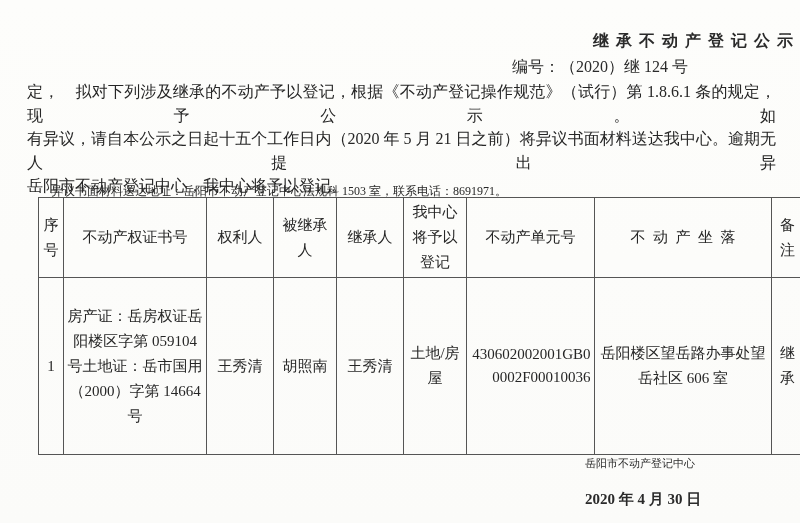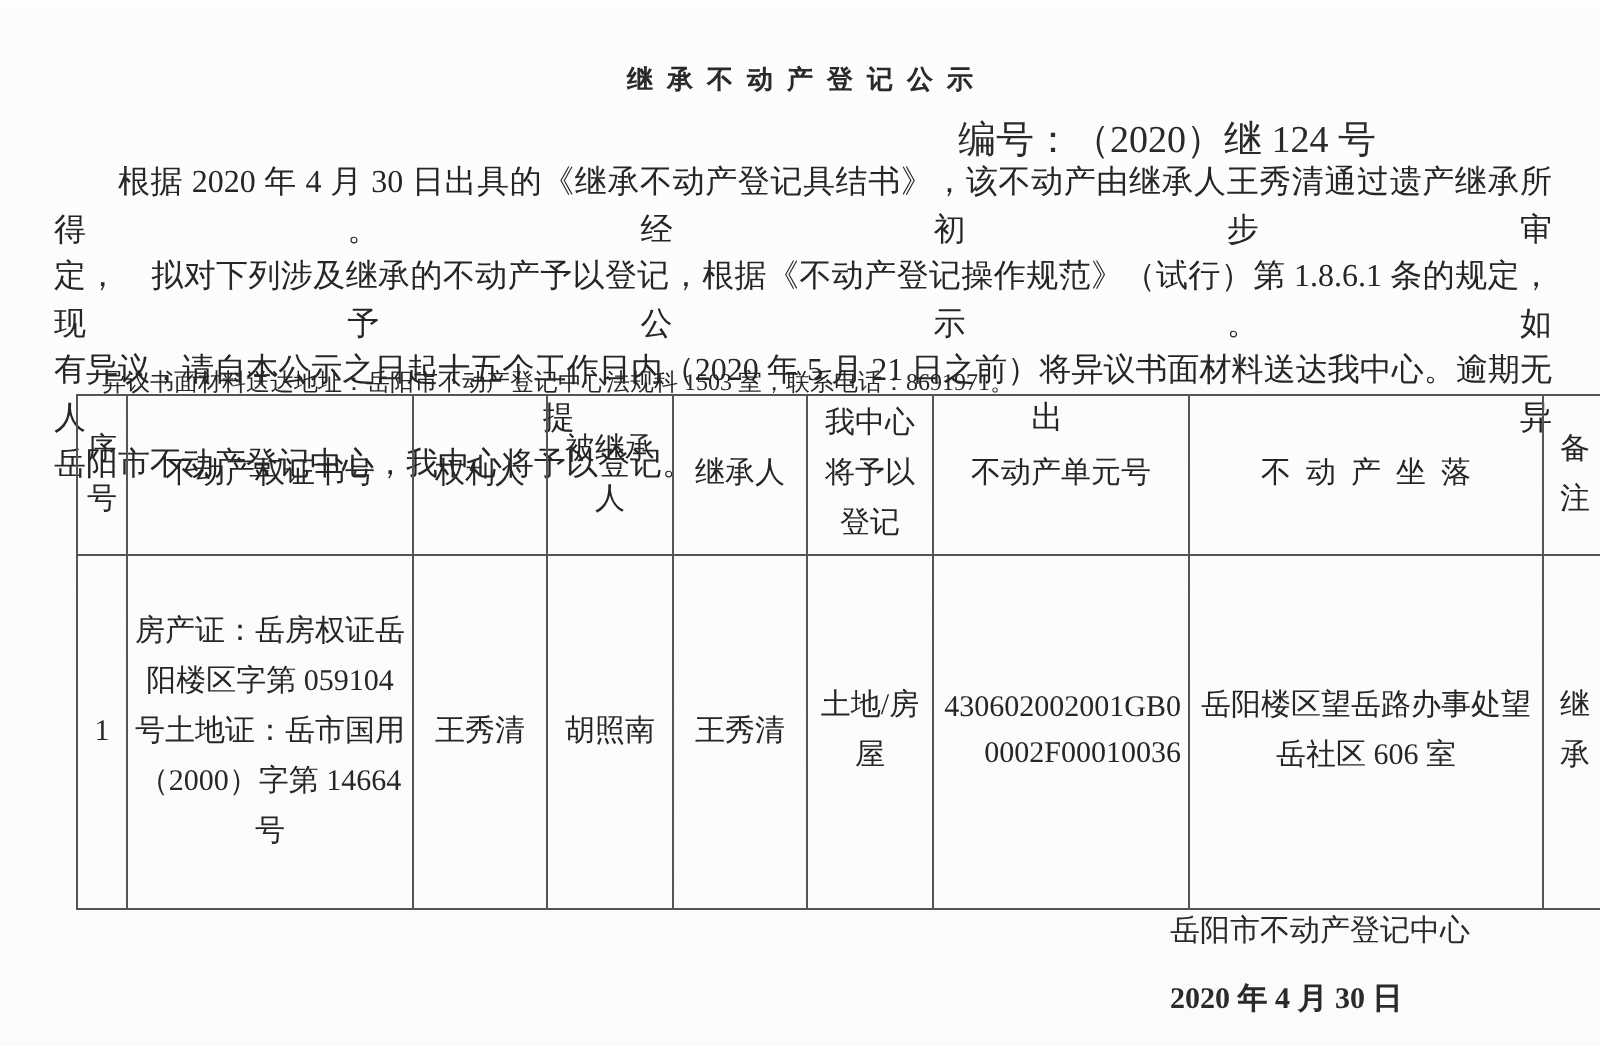--- a/index.html
+++ b/index.html
@@ -6,28 +6,28 @@
   .page{
     position:relative;
     width:800px;height:523px;
     background:linear-gradient(180deg,#fdfdfb 0%,#fbfbf9 100%);
     color:#262626;
     font-family:"Liberation Serif","DejaVu Serif",serif;
     overflow:hidden;
   }
   .title{
     position:absolute;top:31px;left:0;width:100%;
-    text-align:center;
-    font-size:13px;font-weight:700;
+    text-align:right;
+    font-size:16px;font-weight:700;
     letter-spacing:7px;text-indent:7px;
     color:#2a2a2a;
   }
   .doc-no{
     position:absolute;top:57px;right:112px;
-    font-size:19px;
+    font-size:16px;
     color:#2a2a2a;
   }
   .intro{
     position:absolute;top:80px;left:27px;width:749px;
     font-size:16px;
   }
   .line{
     line-height:23.5px;
     white-space:normal;
   }
@@ -69,38 +69,37 @@
   td.unit .wrapbox{
     width:120px;margin:0 auto;
     word-break:break-all;
     line-height:23px;
     text-align:right;
   }
   td.loc{line-height:24px;padding:2px 8px;}
   td.type,td.remark{line-height:24px;}
   .footer-org{
     position:absolute;top:456px;left:585px;
-    font-size:15px;color:#2a2a2a;
+    font-size:11px;color:#2a2a2a;
   }
   .footer-date{
     position:absolute;top:490px;left:585px;
     font-size:15px;color:#2a2a2a;font-weight:bold;
   }
 </style>
 </head>
 <body>
 
 <div class="page">
 
   <div class="title">继承不动产登记公示</div>
 
   <div class="doc-no">编号：（2020）继 124 号</div>
 
   <div class="intro">
-    <div class="line just indent">根据 2020 年 4 月 30 日出具的《继承不动产登记具结书》，该不动产由继承人王秀清通过遗产继承所得。经初步审</div>
     <div class="line just">定，　拟对下列涉及继承的不动产予以登记，根据《不动产登记操作规范》（试行）第 1.8.6.1 条的规定，现予公示。如</div>
     <div class="line just">有异议，请自本公示之日起十五个工作日内（2020 年 5 月 21 日之前）将异议书面材料送达我中心。逾期无人提出异</div>
     <div class="line">岳阳市不动产登记中心，我中心将予以登记。</div>
   </div>
 
   <div class="address">异议书面材料送达地址：岳阳市不动产登记中心法规科 1503 室，联系电话：8691971。</div>
 
   <table class="reg">
     <colgroup>
       <col style="width:25px">

